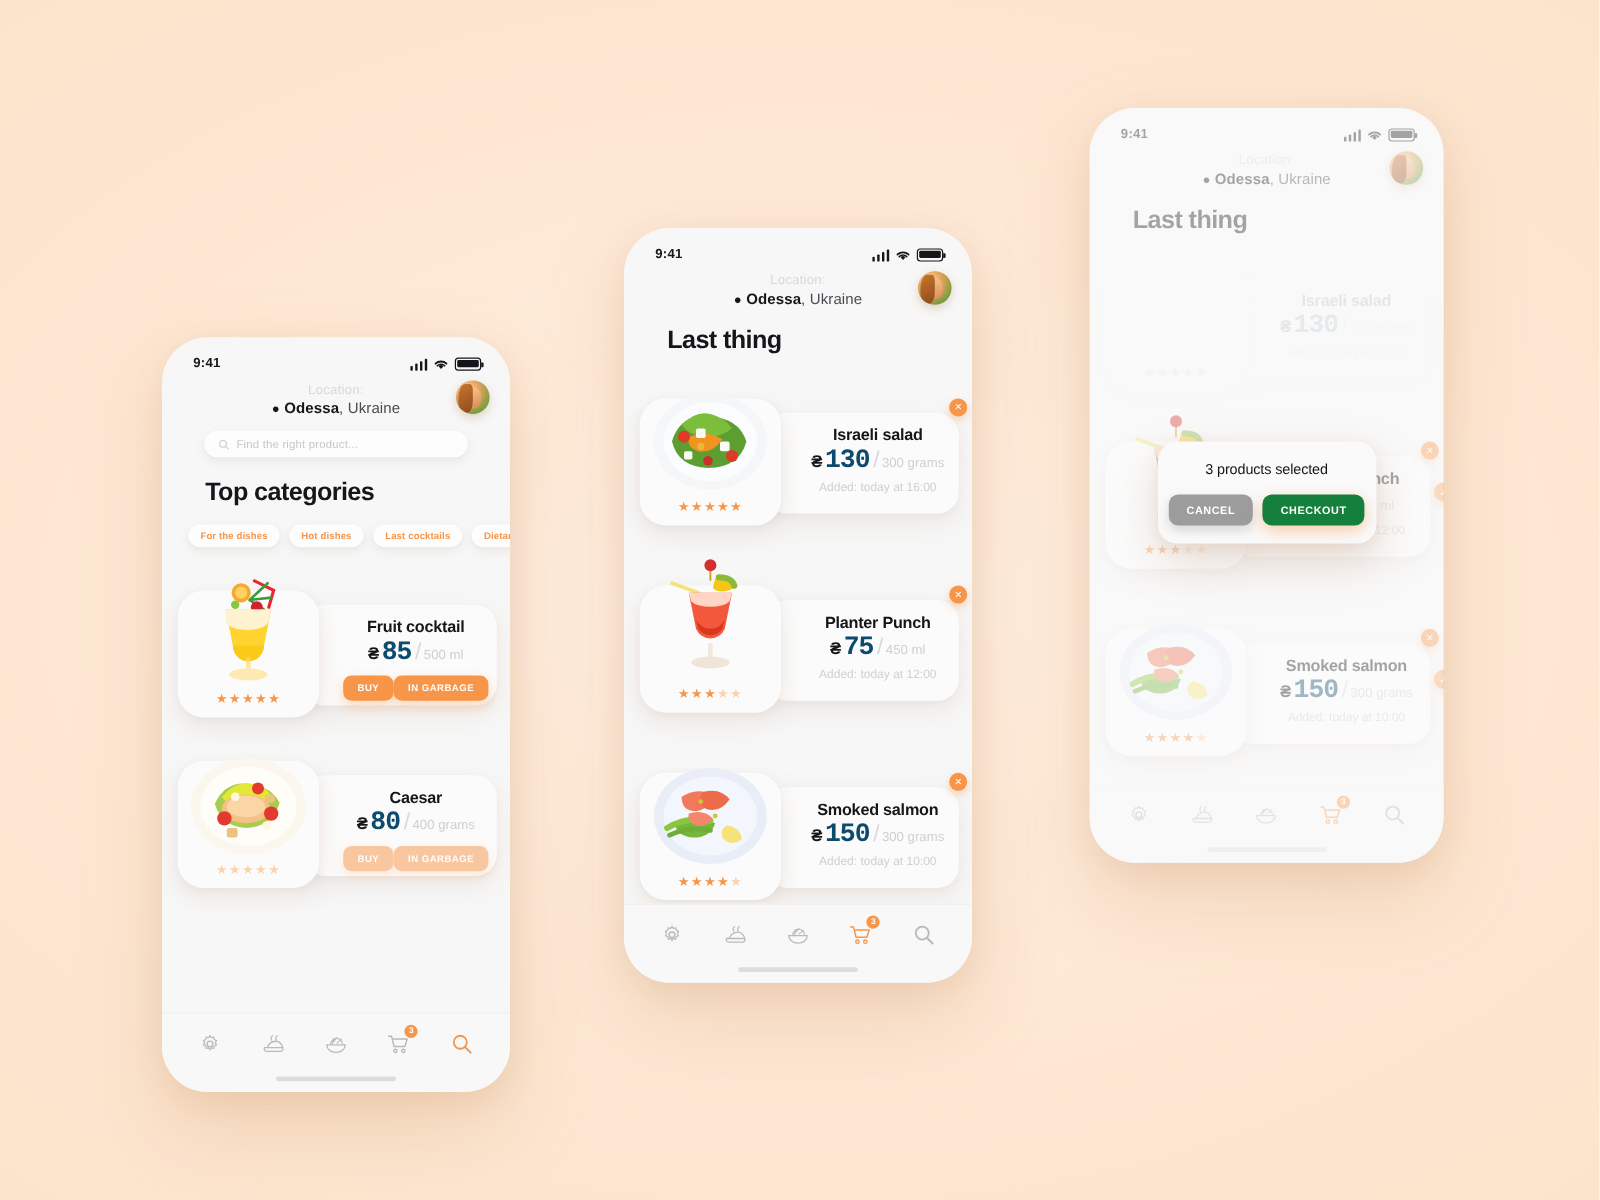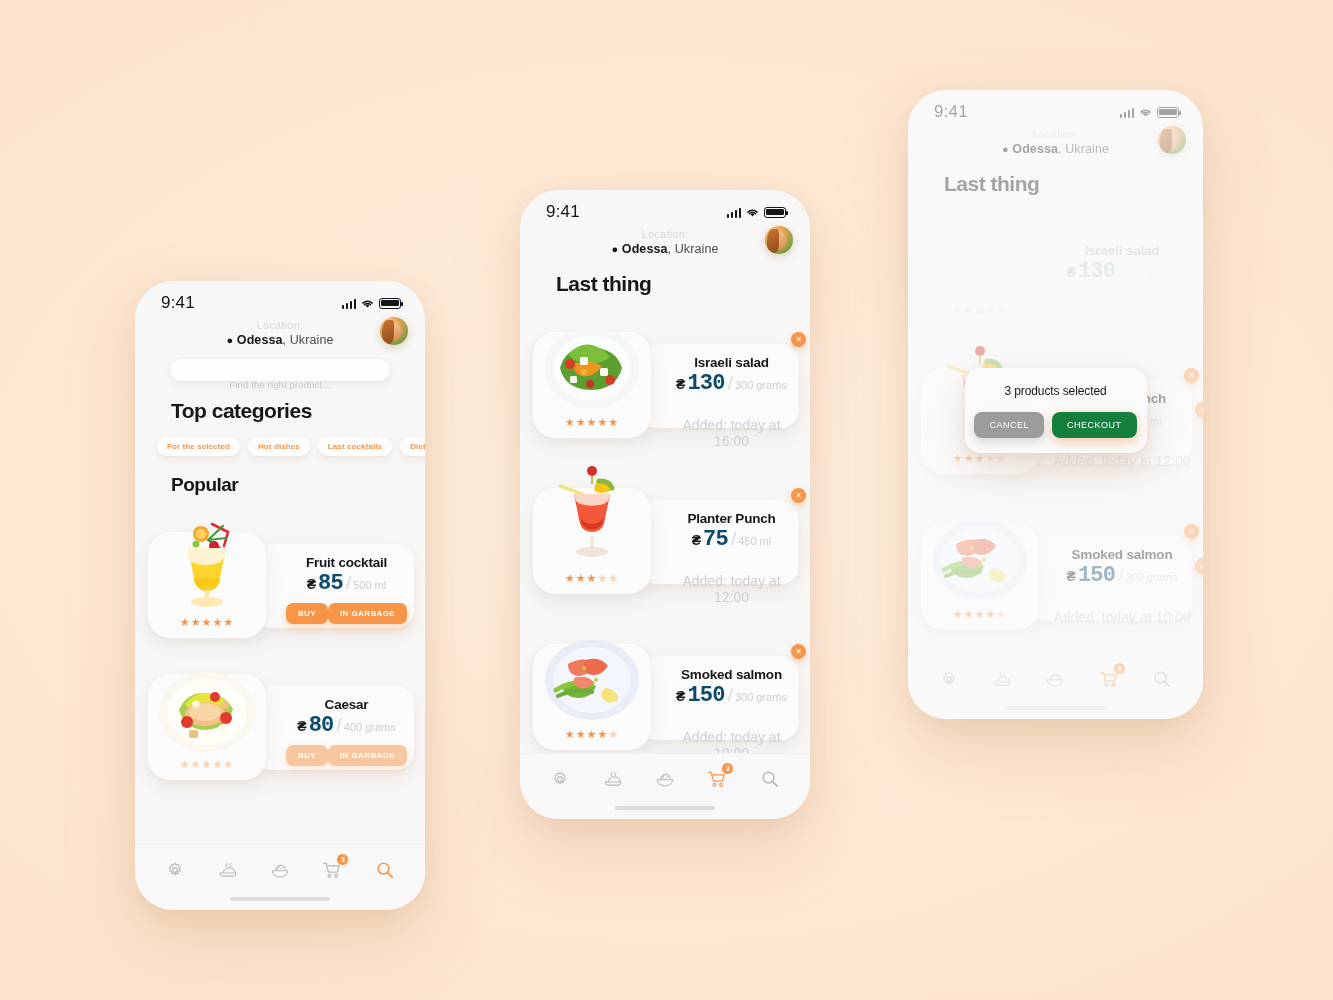--- a/index.html
+++ b/index.html
@@ -22,21 +22,21 @@
 
   #phone1 { left: 135px; top: 281px; width: 290px; height: 629px; }
   #phone2 { left: 520px; top: 190px; width: 290px; height: 629px; }
   #phone3 { left: 908px; top: 90px; width: 295px; height: 629px; }
 
   
   .statusbar {
     height: 34px; display: flex; align-items: center;
     justify-content: space-between; padding: 10px 24px 0 26px;
   }
-  .clock { font-size: 17px; font-weight: normal; color: #15161A; letter-spacing: .2px; }
+  .clock { font-size: 11px; font-weight: bold; color: #15161A; letter-spacing: .2px; }
   .status-icons { display: flex; align-items: flex-end; gap: 5px; }
   .sig { display: flex; align-items: flex-end; gap: 1.5px; height: 10px; }
   .sig i { display: block; width: 2.5px; background: #15161A; border-radius: .8px; }
   .sig i:nth-child(1) { height: 4px; }
   .sig i:nth-child(2) { height: 6px; }
   .sig i:nth-child(3) { height: 8px; }
   .sig i:nth-child(4) { height: 10px; }
   .batt {
     width: 22px; height: 11px; border: 1.3px solid #15161A;
     border-radius: 3px; position: relative; padding: 1.3px;
@@ -70,23 +70,22 @@
   .avatar::after {
     content: ""; position: absolute; left: 8%; top: 10%;
     width: 42%; height: 85%; border-radius: 50% 20% 40% 40%;
     background: linear-gradient(150deg,#C9762E 0%,#8E4A1C 100%);
   }
 
   
   .searchbar {
     margin: 12px 35px 0; height: 22px; background: #FDFDFD;
     border-radius: 12px; display: flex; align-items: center;
-    gap: 20px; padding: 0 12px;
+    gap: 6px; padding: 0 12px;
     box-shadow: 0 3px 9px rgba(180,140,110,.14), 0 1px 2px rgba(180,140,110,.07);
-    flex-direction: column;
   }
   .searchbar .si { width: 9px; height: 9px; }
   .search-ph { font-size: 9.5px; color: #C7C7CB; letter-spacing: .15px; }
 
   
   .sec-title {
     font-size: 21px; font-weight: bold; color: #15161A;
     letter-spacing: -.5px; padding: 0 0 0 36px; margin-top: 18px;
   }
   .sec-title.sm { font-size: 19px; }
@@ -116,21 +115,21 @@
     background: #FBFBFB; border-radius: 18px; z-index: 2;
     padding-left: 26px; text-align: center;
     box-shadow: 0 8px 22px rgba(180,140,110,.13), 0 2px 5px rgba(180,140,110,.07);
   }
   .prod-name { font-size: 13.5px; font-weight: bold; color: #15161A; margin-top: 11px; letter-spacing: -.2px; }
   .price-row { display: flex; align-items: baseline; justify-content: center; margin-top: 1px; }
   .cur { font-size: 14px; font-weight: bold; color: #15161A; margin-right: 2px; }
   .amt { font-size: 22px; font-weight: bold; color: #0c4a6e; letter-spacing: -.8px; font-family: Liberation Mono, monospace; }
   .slash { font-size: 19px; color: #D9D9DD; margin: 0 2px 0 3px; font-weight: 300; }
   .unit { font-size: 11px; color: #CFCFD4; text-align: right; }
-  .added { font-size: 14px; color: #CFCFD4; margin-top: 21px; }
+  .added { font-size: 10px; color: #CFCFD4; margin-top: 5px; }
   .btn-row { display: flex; gap: 0; justify-content: center; margin-top: 7px; }
   .btn {
     background: #F79548; color: #fff; border: none;
     font-family: inherit; font-size: 8px; font-weight: bold;
     padding: 6px 12px; border-radius: 7px; letter-spacing: .4px;
     box-shadow: 0 4px 10px rgba(247,149,72,.35);
   }
   .x-badge {
     position: absolute; right: 4px; top: 22px; width: 15px; height: 15px;
     border-radius: 50%; background: #F79548; color: #fff;
@@ -165,21 +164,21 @@
   .dim { position: absolute; inset: 0; background: rgba(250,250,250,.62); z-index: 30; }
   .modal {
     position: absolute; left: 50%; transform: translateX(-50%);
     top: 278px; width: 182px; background: #FAFAFA; border-radius: 16px;
     padding: 16px 0 15px; text-align: center; z-index: 40;
     box-shadow: 0 16px 40px rgba(170,120,80,.22), 0 4px 12px rgba(170,120,80,.12);
   }
   .modal-title { font-size: 12px; color: #15161A; letter-spacing: -.1px; }
   .modal-btns { display: flex; gap: 8px; justify-content: center; margin-top: 14px; }
   .mbtn {
-    border: none; font-family: inherit; font-size: 9px; font-weight: normal;
+    border: none; font-family: inherit; font-size: 9px; font-weight: bold;
     color: #fff; padding: 8px 15px; border-radius: 8px; letter-spacing: .5px;
   }
   .mbtn.cancel { background: #9C9C9C; box-shadow: 0 4px 10px rgba(120,120,120,.28); }
   .mbtn.checkout { background: #15803d; box-shadow: 0 4px 12px rgba(246,139,51,.42); }
 
   .faded { opacity: .22; }
   .faded2 { opacity: .5; }
 </style>
 </head>
 <body>
@@ -220,27 +219,26 @@
       <svg class="si" viewBox="0 0 14 14">
         <circle cx="6" cy="6" r="4.4" stroke="#C9C9CE" stroke-width="1.4" fill="none"></circle>
         <line x1="9.3" y1="9.3" x2="12.6" y2="12.6" stroke="#C9C9CE" stroke-width="1.4" stroke-linecap="round"></line>
       </svg>
       <span class="search-ph">Find the right product...</span>
     </div>
 
     <div class="sec-title">Top categories</div>
 
     <div class="chips">
-      <div class="chip">For the selected</div>
+      <div class="chip">For the dishes</div>
       <div class="chip">Hot dishes</div>
       <div class="chip">Last cocktails</div>
       <div class="chip">Dietary</div>
     </div>
 
-    <div class="sec-title sm">Popular</div>
 
     <div class="prod">
       <div class="prod-info">
         <div class="prod-name">Fruit cocktail</div>
         <div class="price-row">
           <span class="cur">₴</span>
           <span class="amt">85</span>
           <span class="slash">/</span>
           <span class="unit">500 ml</span>
         </div>

